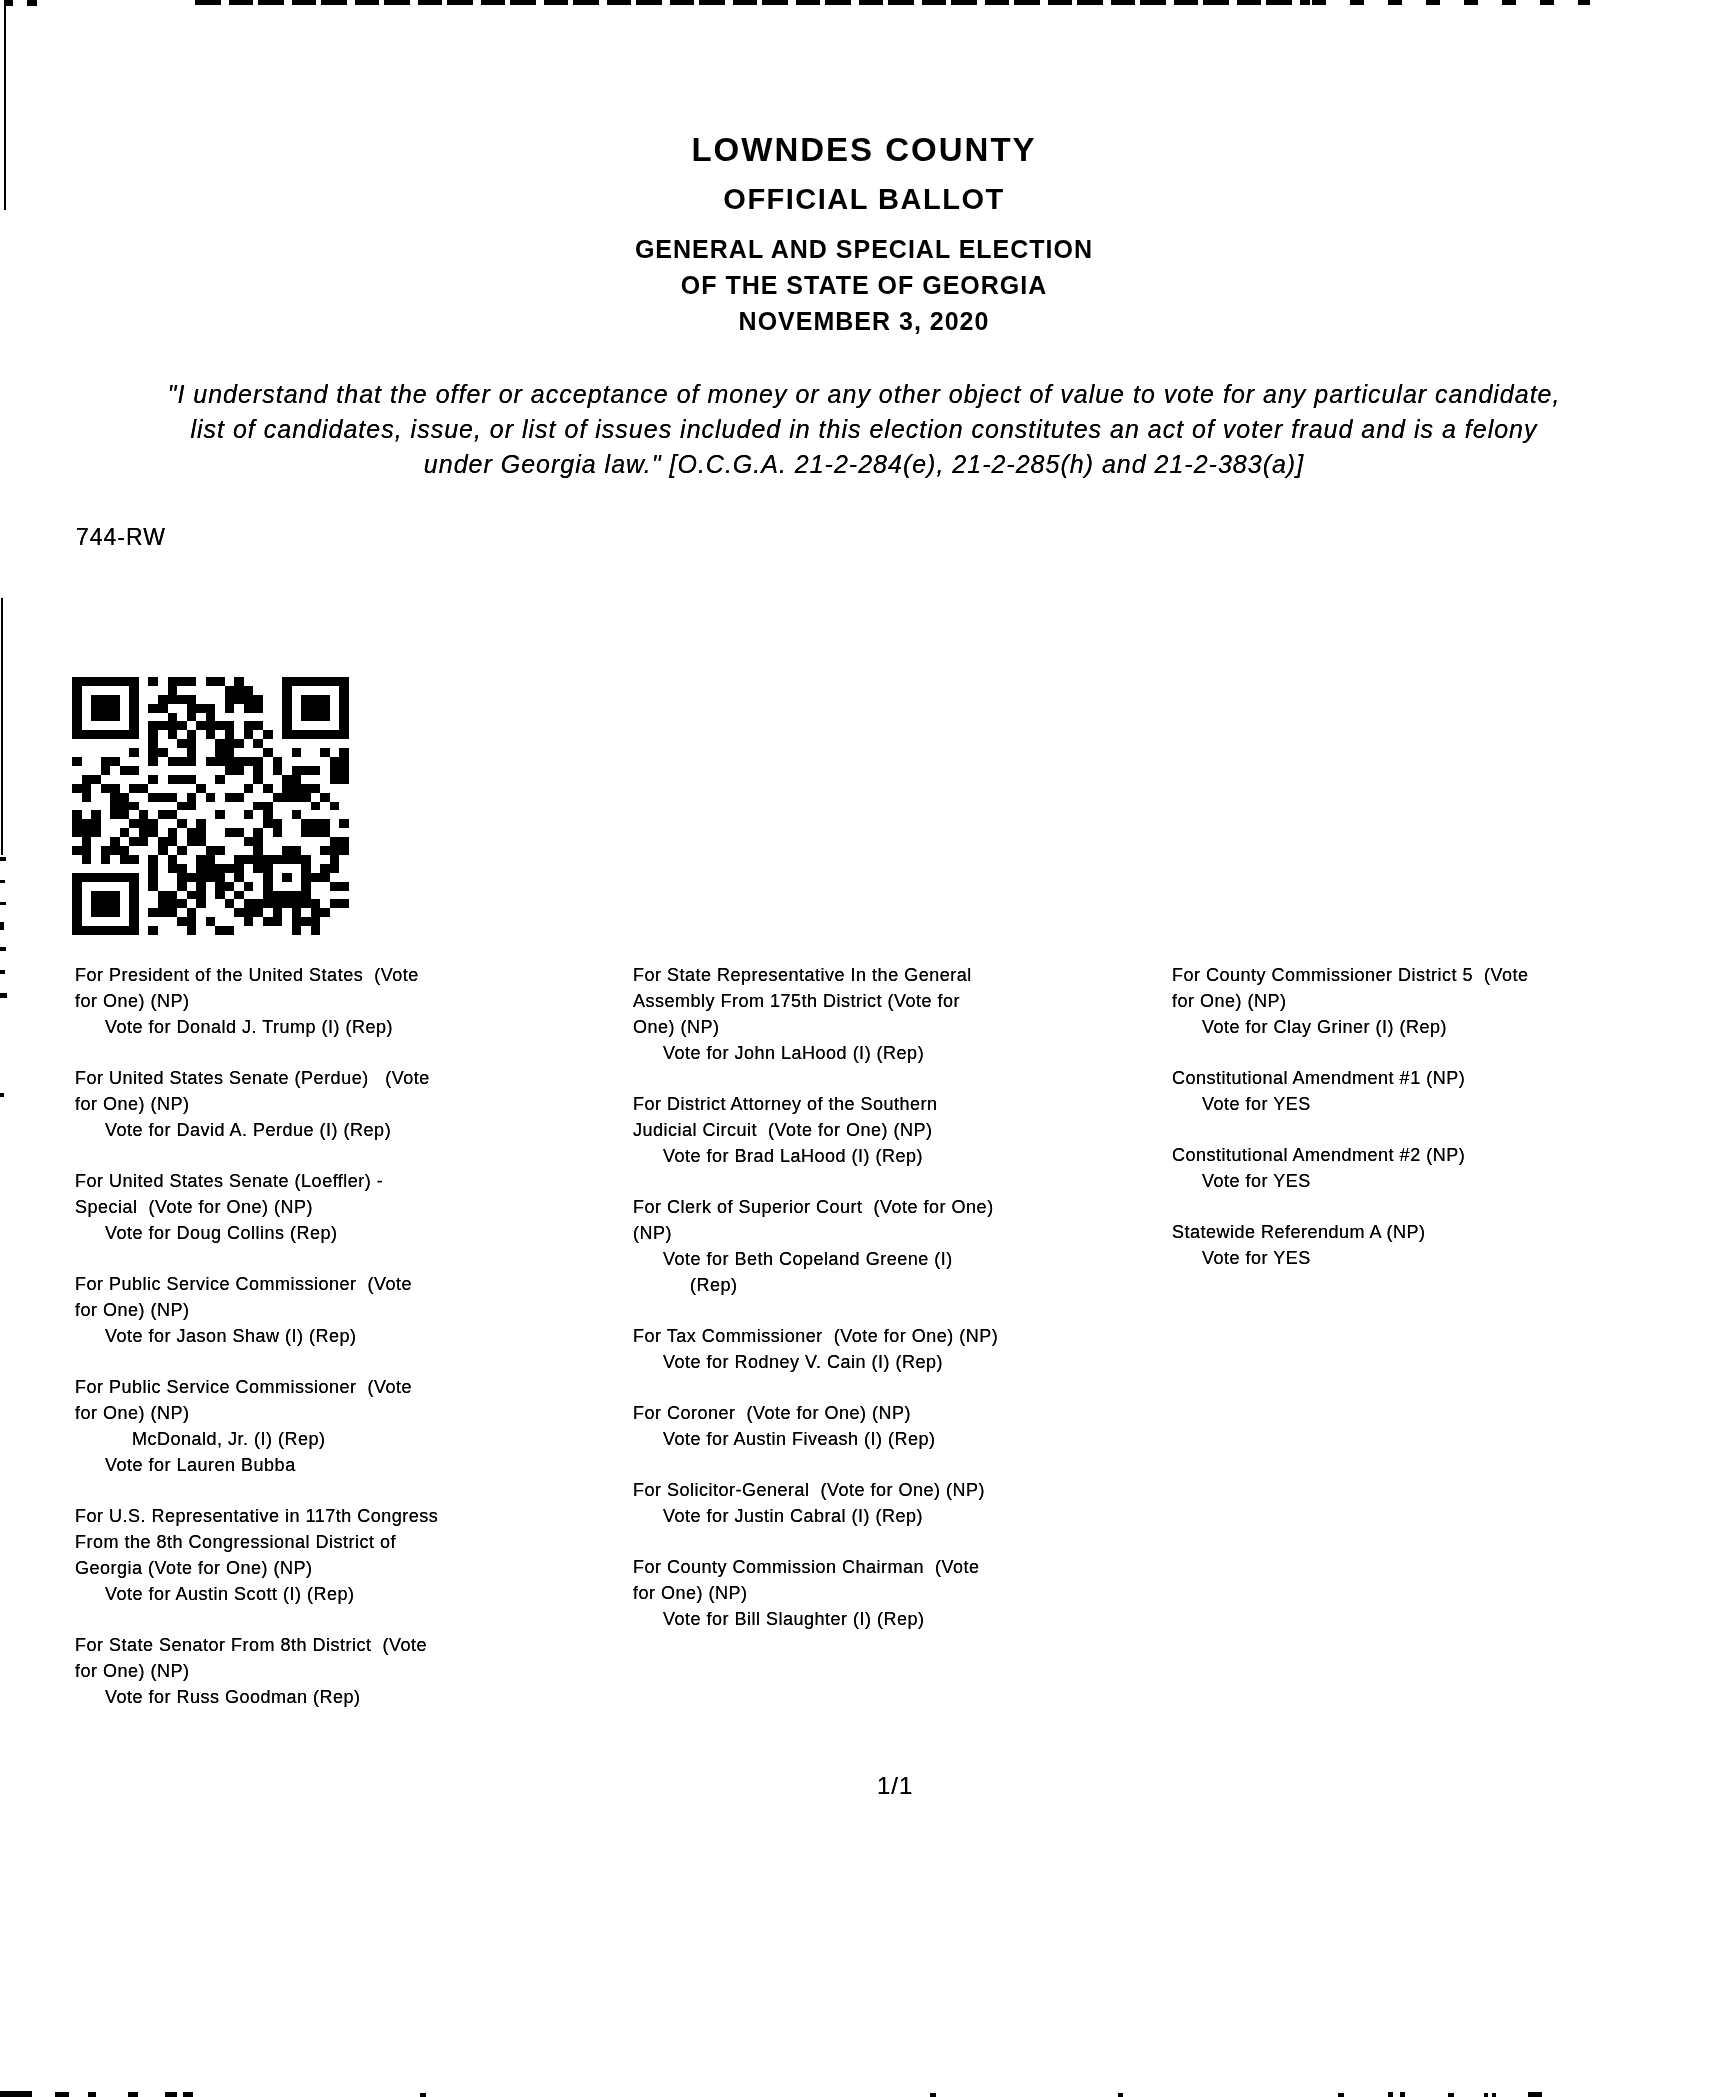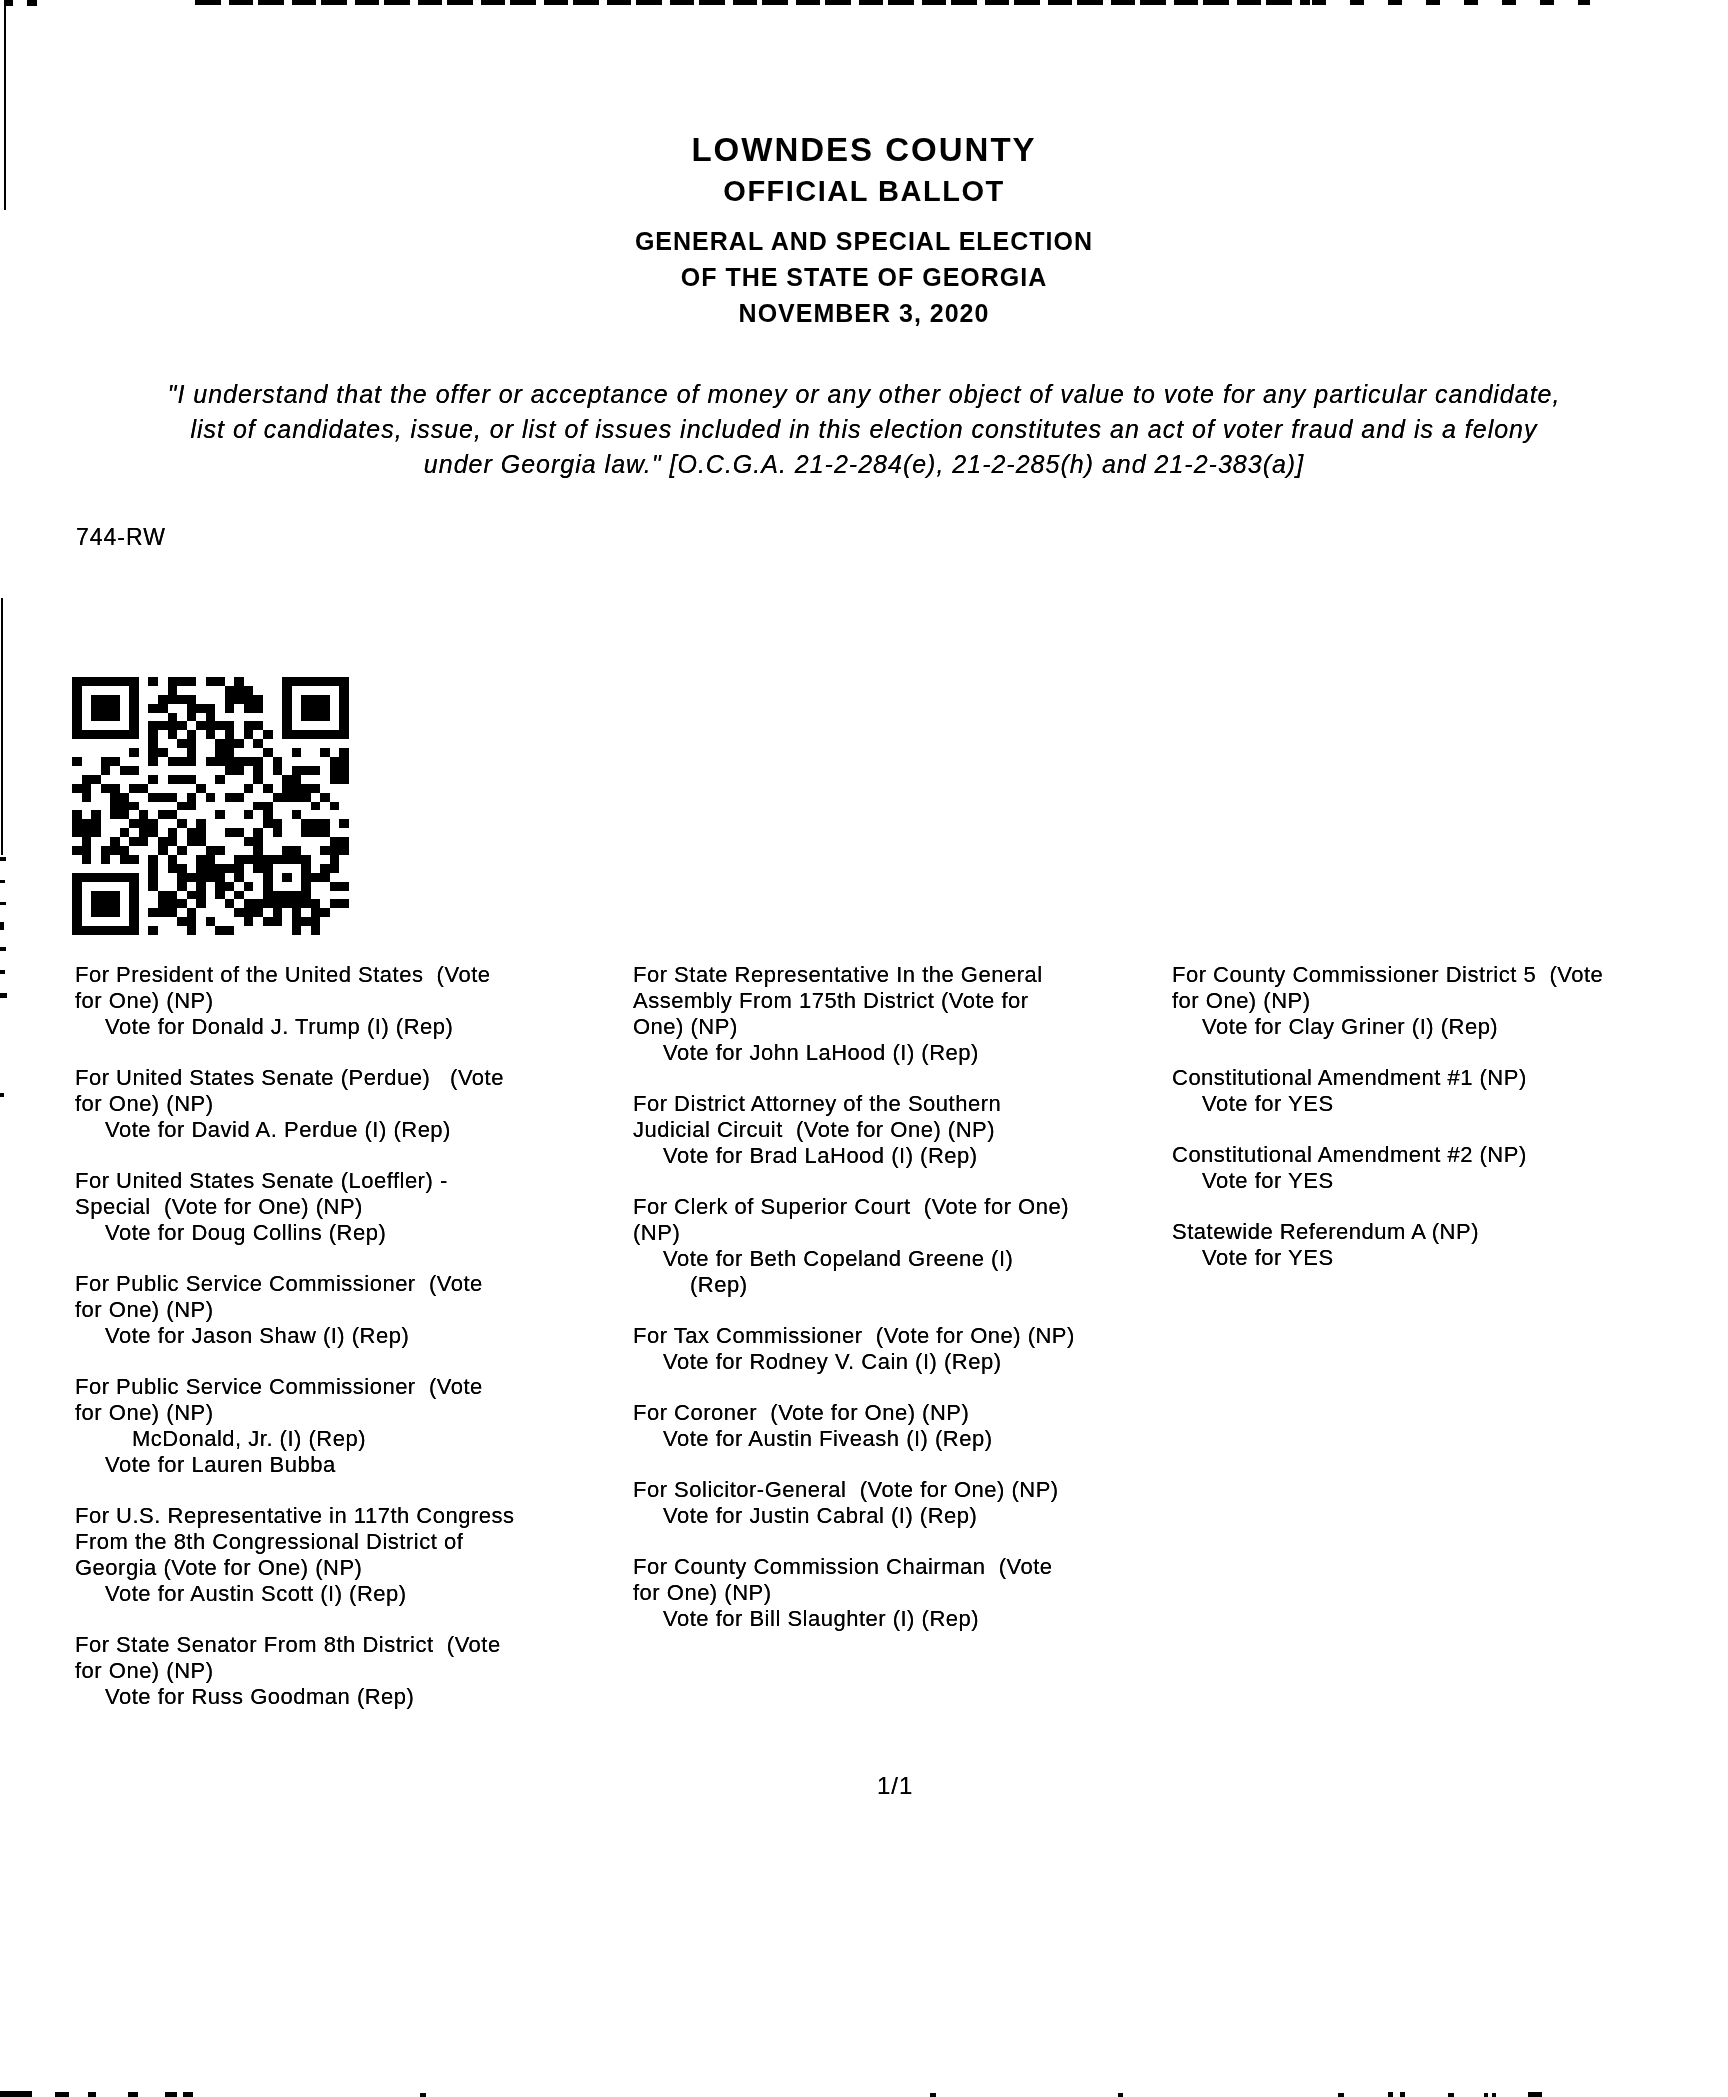--- a/index.html
+++ b/index.html
@@ -8,35 +8,35 @@
     position:relative; width:1728px; height:2097px; background:#ffffff; color:#000;
     overflow:hidden; font-family:"Liberation Sans","DejaVu Sans",sans-serif;
   }
   
   .art { position:absolute; background:#000; }
   .top-dash1 { left:195px; top:0; width:1115px; height:5px; background:repeating-linear-gradient(90deg,#000 0 26px,transparent 26px 34px,#000 34px 58px,transparent 58px 63px); }
   .top-dash2 { left:1312px; top:0; width:278px; height:5px; background:repeating-linear-gradient(90deg,#000 0 14px,transparent 14px 38px); }
   
   .header { position:absolute; top:130px; left:0; width:100%; text-align:center; font-weight:bold; }
   .h-county   { font-size:33px; line-height:40px; letter-spacing:2px; }
-  .h-ballot   { font-size:29px; line-height:34px; letter-spacing:1.5px; margin-top:4px; }
+  .h-ballot   { font-size:29px; line-height:34px; letter-spacing:1.5px; margin-top:12px; }
   .h-election { font-size:25px; line-height:36px; letter-spacing:1px;  margin-top:15px; }
   
   .disclaimer {
     position:absolute; top:377px; left:40px; right:40px; text-align:center;
     font-style:italic; font-size:25px; line-height:35px; letter-spacing:1px;
     text-shadow:0 0 .5px rgba(0,0,0,.9);
   }
   
   .ballot-code { position:absolute; top:524px; left:76px; font-size:23px; letter-spacing:1px; text-shadow:0 0 .5px rgba(0,0,0,.9); }
   
   .qr { position:absolute; top:677px; left:72px; width:277px; height:258px; }
   
   .columns { position:absolute; top:962px; left:75px; display:flex; align-items:flex-start; }
-  .column { flex:none; font-size:22px; line-height:26px; letter-spacing:.5px; text-shadow:0 0 .5px rgba(0,0,0,.9); }
+  .column { flex:none; font-size:18px; line-height:26px; letter-spacing:.5px; text-shadow:0 0 .5px rgba(0,0,0,.9); }
   .col-0 { width:558px; } .col-1 { width:539px; } .col-2 { width:580px; }
   .contest { margin-bottom:25px; }
   .office-line, .vote-line { white-space:pre; }
   .vote-line { padding-left:30px; }
   .vote-line.cont { padding-left:57px; }
   
   .page-number { position:absolute; top:1772px; left:877px; font-size:24px; letter-spacing:1px; text-shadow:0 0 .5px rgba(0,0,0,.9); }
 </style>
 </head>
 <body>

